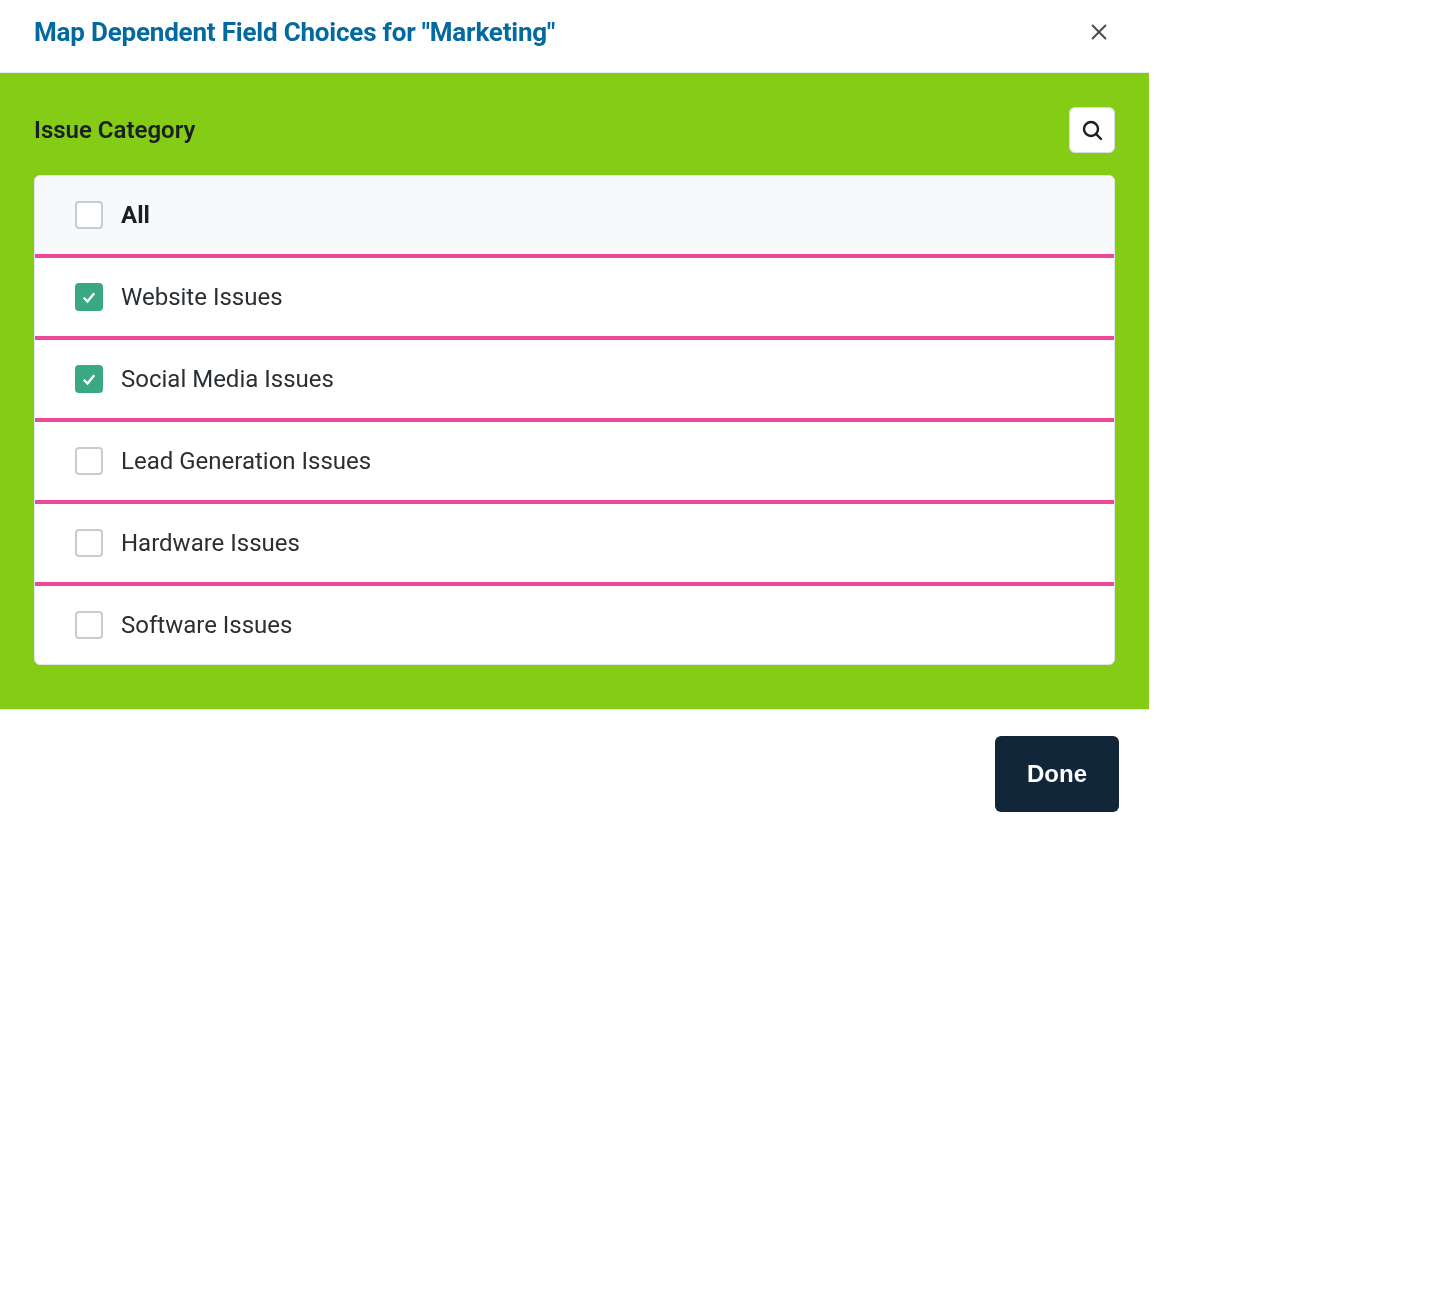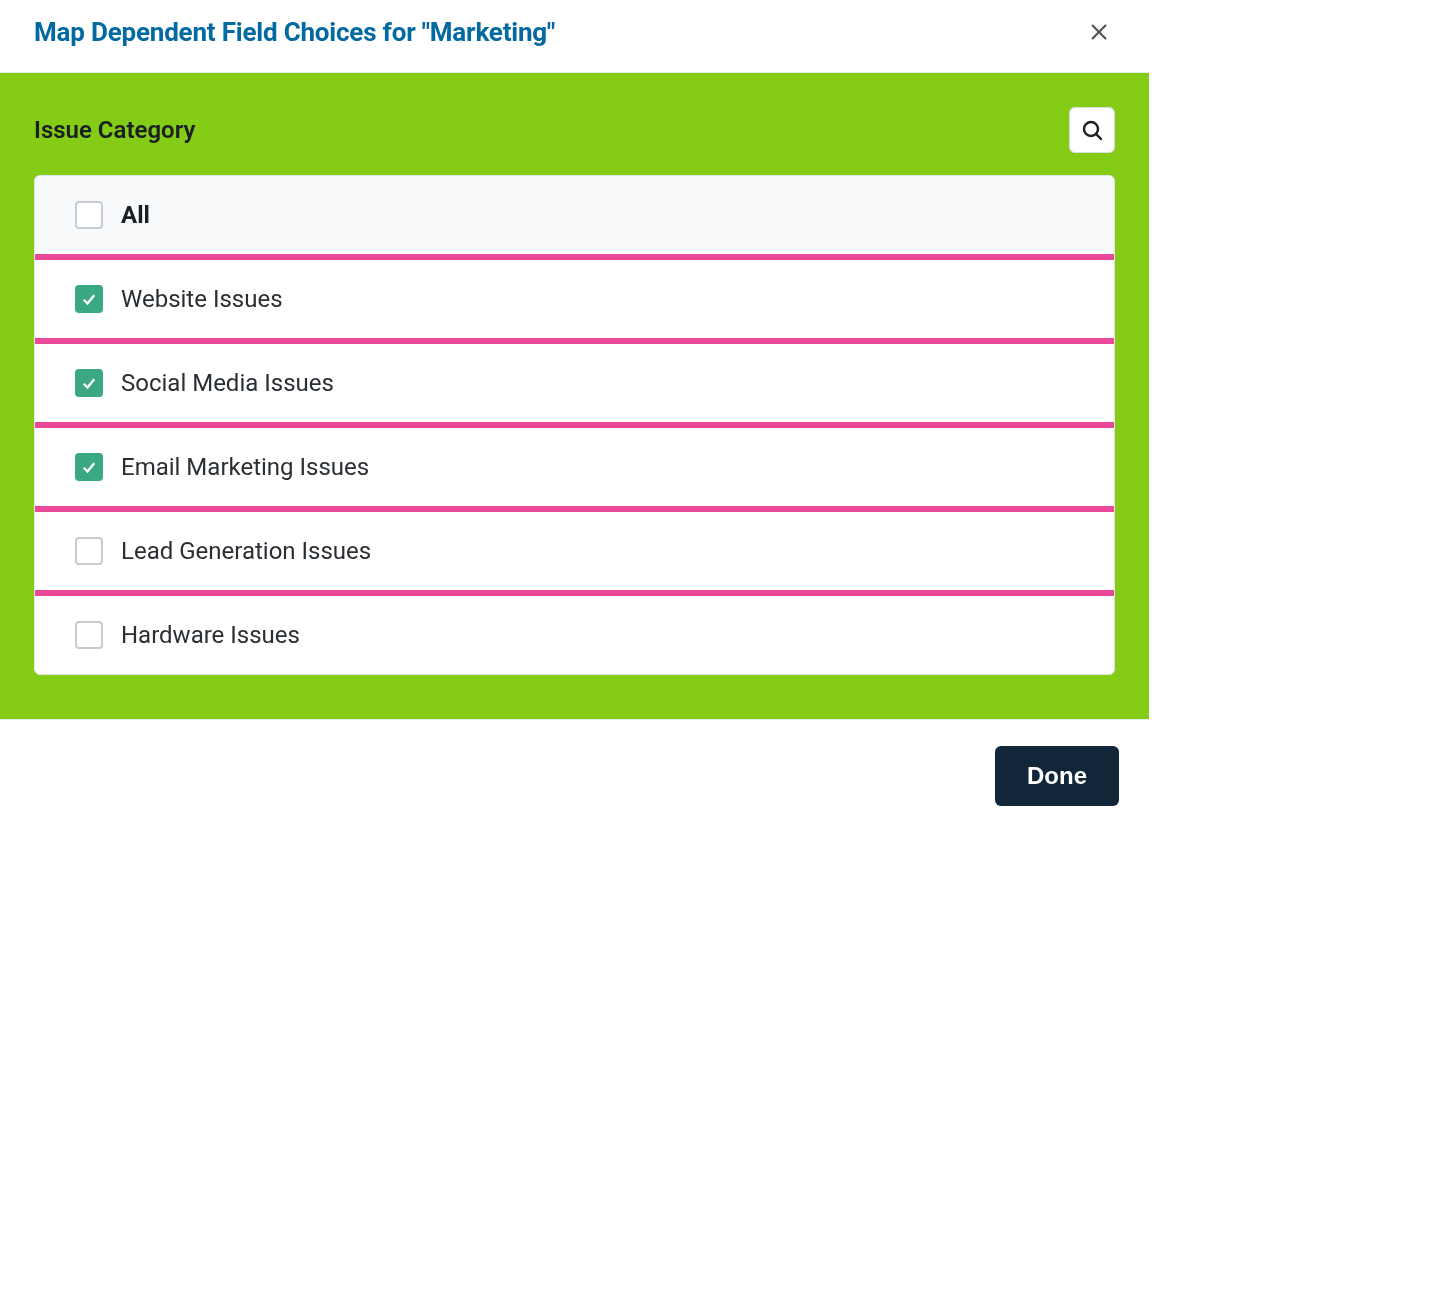--- a/index.html
+++ b/index.html
@@ -72,21 +72,21 @@
     background: #ffffff;
     border: 1px solid #e1e5e9;
     border-radius: 6px;
     overflow: hidden;
   }
   .option-row {
     display: flex;
     align-items: center;
     gap: 18px;
     padding: 25px 40px;
-    border-bottom: 6px solid #ec4899;
+    border-bottom: 4px solid #ec4899;
     cursor: pointer;
   }
   .option-row:last-child { border-bottom: none; }
   .option-row.all-row {
     background: #f8f9fa;
   }
   .chk {
     width: 28px;
     height: 28px;
     border: 2px solid #c6ccd2;
@@ -126,21 +126,21 @@
     border-top: 1px solid #e8eaed;
     background: #ffffff;
   }
   .done-btn {
     background: #12263a;
     color: #ffffff;
     border: none;
     border-radius: 6px;
     font-size: 24px;
     font-weight: 600;
-    padding: 16px 32px;
+    padding: 24px 32px;
     cursor: pointer;
   }
 </style>
 </head>
 <body>
 
 <div class="dialog-wrap">
 
   <div class="dialog-header">
     <div class="dialog-title">Map Dependent Field Choices for "Marketing"</div>
@@ -178,34 +178,30 @@
         </div>
         <div class="option-row">
           <div class="chk checked">
             <svg viewBox="0 0 24 24">
               <polyline points="5 13 10 18 19 7"></polyline>
             </svg>
           </div>
           <div class="option-label">Social Media Issues</div>
         </div>
         <div class="option-row">
-          <div class="chk checked">
-            <svg viewBox="0 0 24 24">
-              <polyline points="5 13 10 18 19 7"></polyline>
-            </svg>
-          </div>
-          <div class="option-label">Email Marketing Issues</div>
-        </div>
-        <div class="option-row">
           <div class="chk"></div>
           <div class="option-label">Lead Generation Issues</div>
         </div>
         <div class="option-row">
           <div class="chk"></div>
           <div class="option-label">Hardware Issues</div>
+        </div>
+        <div class="option-row">
+          <div class="chk"></div>
+          <div class="option-label">Software Issues</div>
         </div>
       </div>
   </div>
 
   <div class="dialog-footer">
     <button class="done-btn">Done</button>
   </div>
 
 </div>
 

